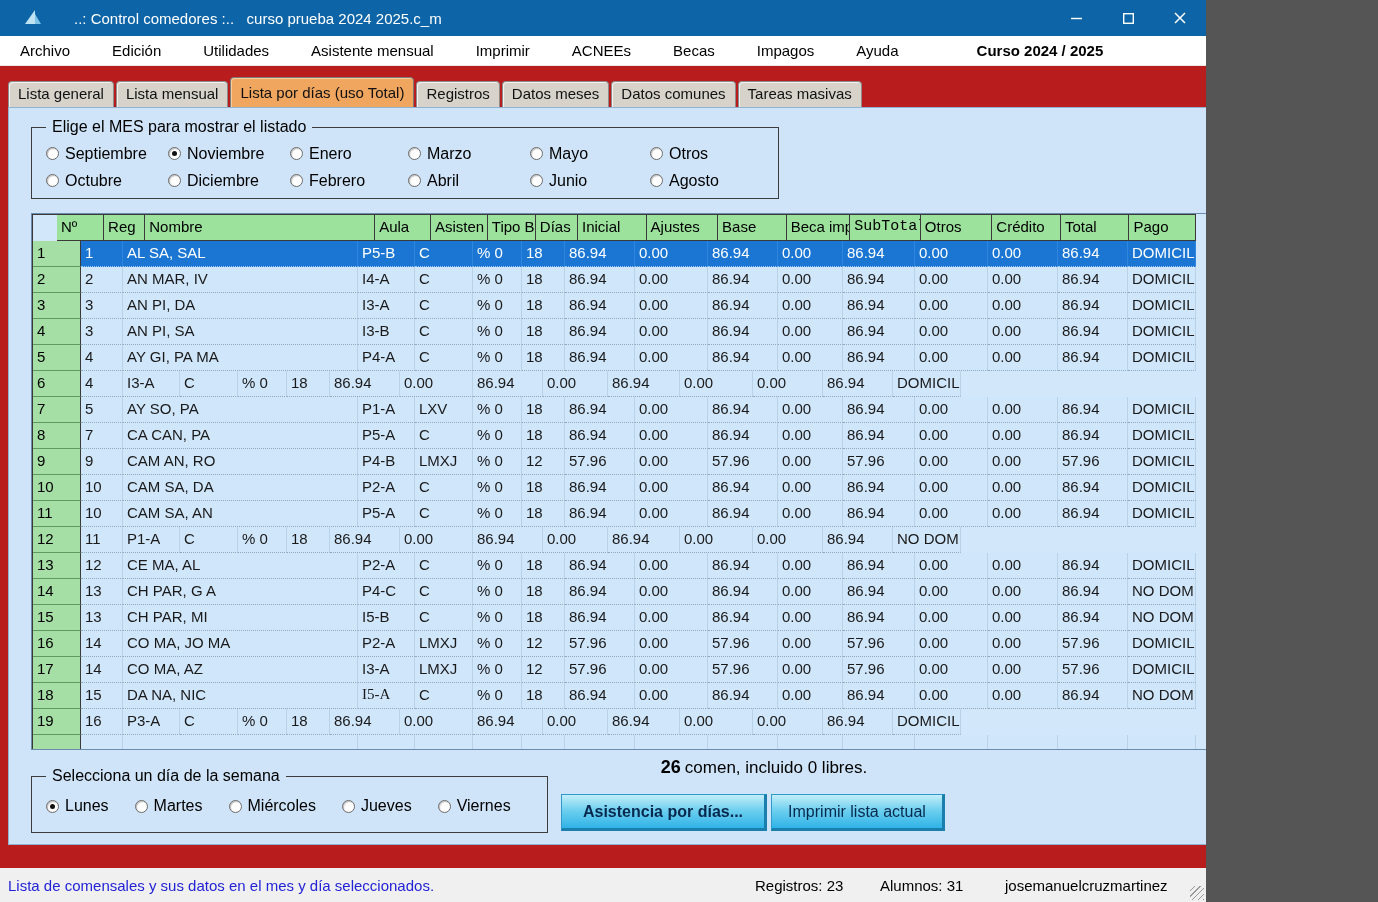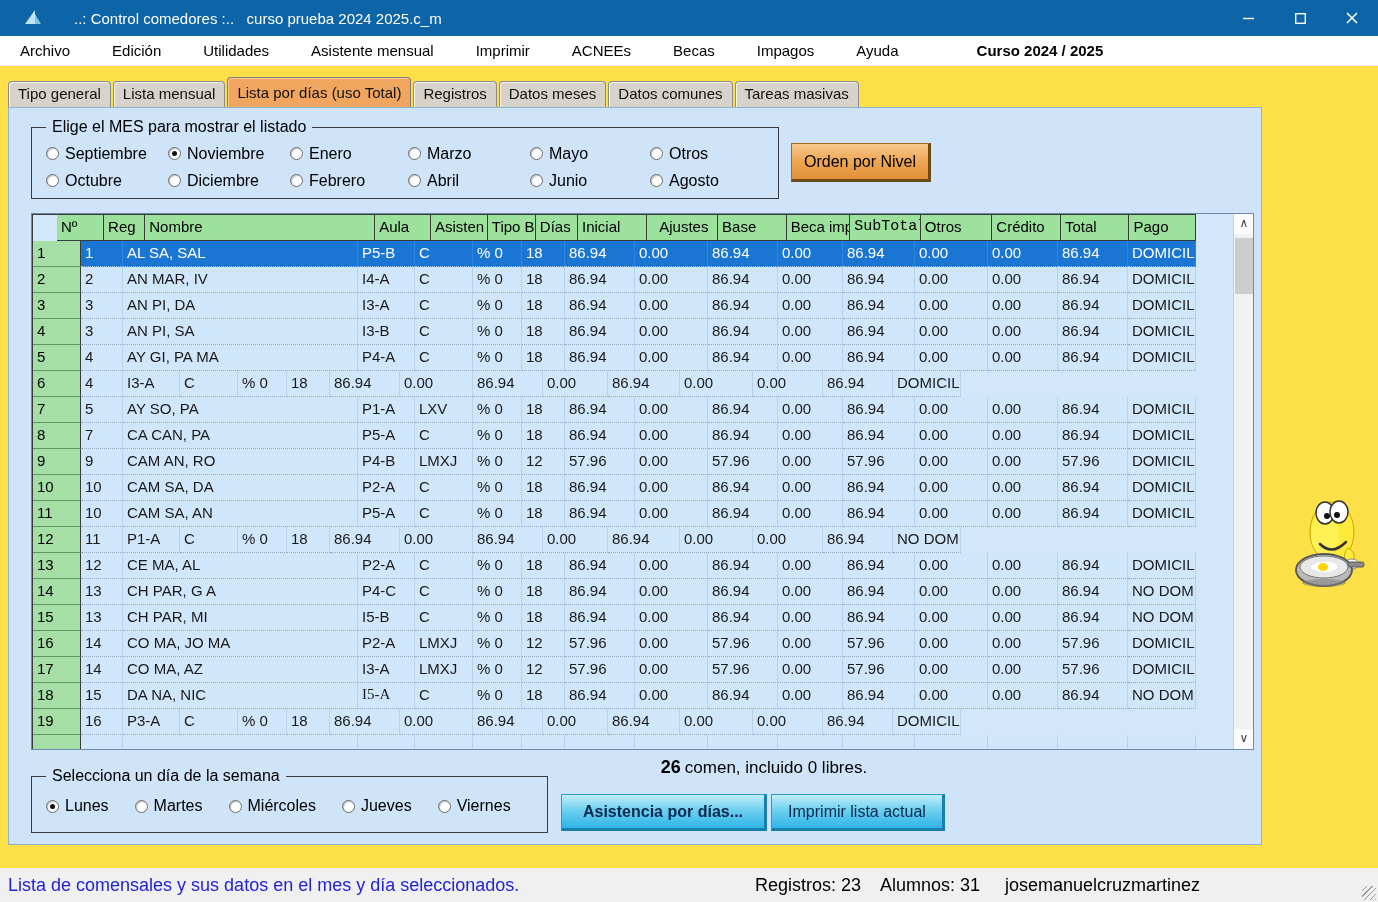--- a/index.html
+++ b/index.html
@@ -1,17 +1,17 @@
 <!DOCTYPE html>
 <html><head>
 <meta charset="utf-8">
 <style>
   * { margin:0; padding:0; box-sizing:border-box; }
   body { font-family:"Liberation Sans", sans-serif; background:#555; }
-  .window { position:relative; width:1378px; height:902px; background:#fde047; overflow:hidden; }
+  .window { position:relative; width:1206px; height:902px; background:#b91c1c; overflow:hidden; }
 
   
   .titlebar { position:absolute; left:0; top:0; width:100%; height:36px; background:#0d64a6; display:flex; align-items:center; color:#fff; }
   .app-icon { margin-left:22px; width:22px; height:20px; display:inline-block; }
   .titletext { margin-left:30px; font-size:15px; white-space:pre; }
   .win-controls { position:absolute; right:0; top:0; height:36px; display:flex; }
   .win-btn { width:52px; height:36px; display:flex; align-items:center; justify-content:center; color:#fff; font-size:15px; }
   .win-btn svg { display:block; }
 
   
@@ -66,21 +66,21 @@
   .summary { position:absolute; left:545px; top:649px; width:420px; text-align:center; font-size:17px; color:#000; }
   .summary b { font-size:18px; margin-right:4px; }
   .cyan-btn { position:absolute; height:37px; font-family:"Liberation Sans",sans-serif; font-size:16px; color:#07294e; background:linear-gradient(#c3eef9,#6fd0ef 45%,#2fb3e7); border:1px solid #2d9bca; border-right:3px solid #1b7fae; border-bottom:3px solid #1b7fae; cursor:pointer; }
   .cyan-btn.b1 { left:552px; top:686px; width:206px; font-weight:bold; }
   .cyan-btn.b2 { left:762px; top:686px; width:174px; }
 
   
   .smiley { position:absolute; left:1292px; top:486px; width:78px; height:106px; }
 
   
-  .statusbar { position:absolute; left:0; top:868px; width:100%; height:34px; background:#f0f0f0; display:flex; align-items:center; font-size:18px; }
+  .statusbar { position:absolute; left:0; top:868px; width:100%; height:34px; background:#f0f0f0; display:flex; align-items:center; font-size:15px; }
   .sb-msg { color:#2323d6; margin-left:8px; flex:0 0 auto; }
   .sb-field { color:#000; position:absolute; white-space:nowrap; }
   .sb-f1 { left:755px; } .sb-f2 { left:880px; } .sb-f3 { left:1005px; }
   .grip { position:absolute; right:2px; bottom:2px; width:14px; height:14px; background:repeating-linear-gradient(135deg, transparent 0 3px, #9a9a9a 3px 4px); }
 </style>
 </head>
 <body>
 
 <div class="window">
 
@@ -120,21 +120,21 @@
         <span class="menu-item">Imprimir</span>
         <span class="menu-item">ACNEEs</span>
         <span class="menu-item">Becas</span>
         <span class="menu-item">Impagos</span>
         <span class="menu-item">Ayuda</span>
       </div>
     <span class="menu-course">Curso 2024 / 2025</span>
   </div>
 
   <div class="tabstrip" id="tabstrip">
-      <div class="tab">Tipo general</div>
+      <div class="tab">Lista general</div>
       <div class="tab">Lista mensual</div>
       <div class="tab active">Lista por días (uso Total)</div>
       <div class="tab">Registros</div>
       <div class="tab">Datos meses</div>
       <div class="tab">Datos comunes</div>
       <div class="tab">Tareas masivas</div>
     </div>
 
   <div class="panel">
 
@@ -185,34 +185,33 @@
             <span class="rdot"></span>
             <span>Junio</span>
           </label>
           <label class="radio-opt">
             <span class="rdot"></span>
             <span>Agosto</span>
           </label>
         </div>
     </div>
 
-    <button class="orange-btn">Orden por Nivel</button>
 
     <div class="tablewrap">
       <div class="grid" id="grid">
           <div class="hrow">
             <span class="hcell" style="width: 48px; margin-left: 24px;">Nº</span>
             <span class="hcell" style="width: 42px;">Reg</span>
             <span class="hcell" style="width: 235px;">Nombre</span>
             <span class="hcell" style="width: 57px;">Aula</span>
             <span class="hcell" style="width: 58px;">Asisten</span>
             <span class="hcell" style="width: 49px;">Tipo B</span>
             <span class="hcell" style="width: 43px;">Días</span>
             <span class="hcell" style="width: 70px;">Inicial</span>
-            <span class="hcell" style="width: 73px; text-align: center;">Ajustes</span>
+            <span class="hcell" style="width: 73px;">Ajustes</span>
             <span class="hcell" style="width: 70px;">Base</span>
             <span class="hcell" style="width: 65px;">Beca imp</span>
             <span class="hcell" style="width: 72px; font-family: Liberation Mono, monospace;">SubTotal</span>
             <span class="hcell" style="width: 73px;">Otros</span>
             <span class="hcell" style="width: 70px;">Crédito</span>
             <span class="hcell" style="width: 70px;">Total</span>
             <span class="hcell" style="width: 68px;">Pago</span>
           </div>
           <div class="trow sel">
             <span class="cell c0" style="width: 48px;">1</span>

